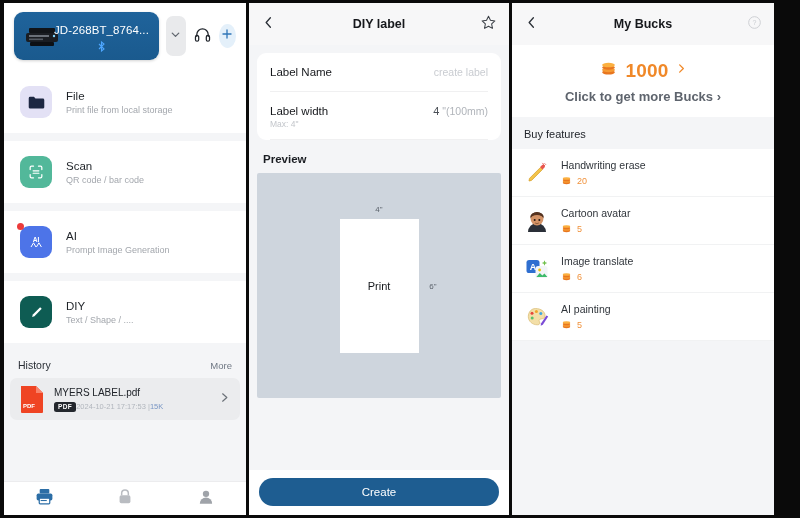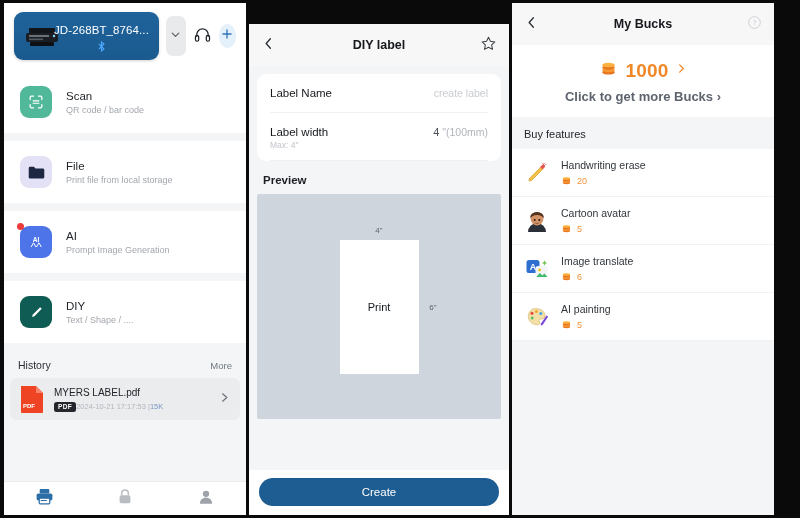--- a/index.html
+++ b/index.html
@@ -17,21 +17,21 @@
     padding: 3px 3px 3px 4px;
   }
   .phone {
     position: relative;
     background: #f4f5f7;
     overflow: hidden;
     display: flex;
     flex-direction: column;
   }
   .p1 { width: 242px; }
-  .p2 { width: 260px; margin-top: 21px; }
+  .p2 { width: 260px; }
   .p3 { width: 262px; }
 
   
   .home-top {
     background: #ffffff;
     padding: 9px 10px 11px 10px;
     display: flex;
     align-items: center;
     gap: 7px;
   }
@@ -316,42 +316,42 @@
         <span>
           <svg viewBox="0 0 16 16" width="14" height="14">
             <path d="M8 3.4 V12.6 M3.4 8 H12.6" stroke="#2f76b8" stroke-width="1.5" stroke-linecap="round"></path>
           </svg>
         </span>
       </div>
     </div>
 
     <div class="home-scroll">
 
+      <div class="menu-card first">
+        <div class="m-icon file">
+          <svg viewBox="0 0 22 22" width="19" height="19">
+            <path d="M2 6 a1.6 1.6 0 0 1 1.6-1.6 h4.4 l1.8 2 h8.6 A1.6 1.6 0 0 1 20 8 v8.4 a1.6 1.6 0 0 1 -1.6 1.6 H3.6 A1.6 1.6 0 0 1 2 16.4 Z" fill="#1d2742"></path>
+          </svg>
+        </div>
+        <div class="m-texts">
+          <span class="m-title">File</span>
+          <span class="m-sub">Print file from local storage</span>
+        </div>
+      </div>
+
       <div class="menu-card">
         <div class="m-icon scan">
           <svg viewBox="0 0 24 24" width="20" height="20">
             <path d="M5 9 V6.6 A1.6 1.6 0 0 1 6.6 5 H9 M15 5 h2.4 A1.6 1.6 0 0 1 19 6.6 V9 M19 15 v2.4 a1.6 1.6 0 0 1 -1.6 1.6 H15 M9 19 H6.6 A1.6 1.6 0 0 1 5 17.4 V15" fill="none" stroke="#ffffff" stroke-width="1.5" stroke-linecap="round"></path>
             <path d="M8.5 10.6 h7 M8.5 13.4 h7" stroke="#ffffff" stroke-width="1.3" stroke-linecap="round"></path>
           </svg>
         </div>
         <div class="m-texts">
           <span class="m-title">Scan</span>
           <span class="m-sub">QR code / bar code</span>
-        </div>
-      </div>
-
-      <div class="menu-card first">
-        <div class="m-icon file">
-          <svg viewBox="0 0 22 22" width="19" height="19">
-            <path d="M2 6 a1.6 1.6 0 0 1 1.6-1.6 h4.4 l1.8 2 h8.6 A1.6 1.6 0 0 1 20 8 v8.4 a1.6 1.6 0 0 1 -1.6 1.6 H3.6 A1.6 1.6 0 0 1 2 16.4 Z" fill="#1d2742"></path>
-          </svg>
-        </div>
-        <div class="m-texts">
-          <span class="m-title">File</span>
-          <span class="m-sub">Print file from local storage</span>
         </div>
       </div>
 
       <div class="menu-card">
         <div class="m-icon ai">
           <span class="reddot"></span>
           <svg viewBox="0 0 24 24" width="20" height="20">
             <text x="12" y="11.5" font-size="8" font-family="Liberation Sans, sans-serif" font-weight="bold" fill="#ffffff" text-anchor="middle">AI</text>
             <path d="M6 18 l3-5 3 5 M12.5 18 l3-5 3 5" fill="none" stroke="#ffffff" stroke-width="1.2" stroke-linejoin="round"></path>
           </svg>

